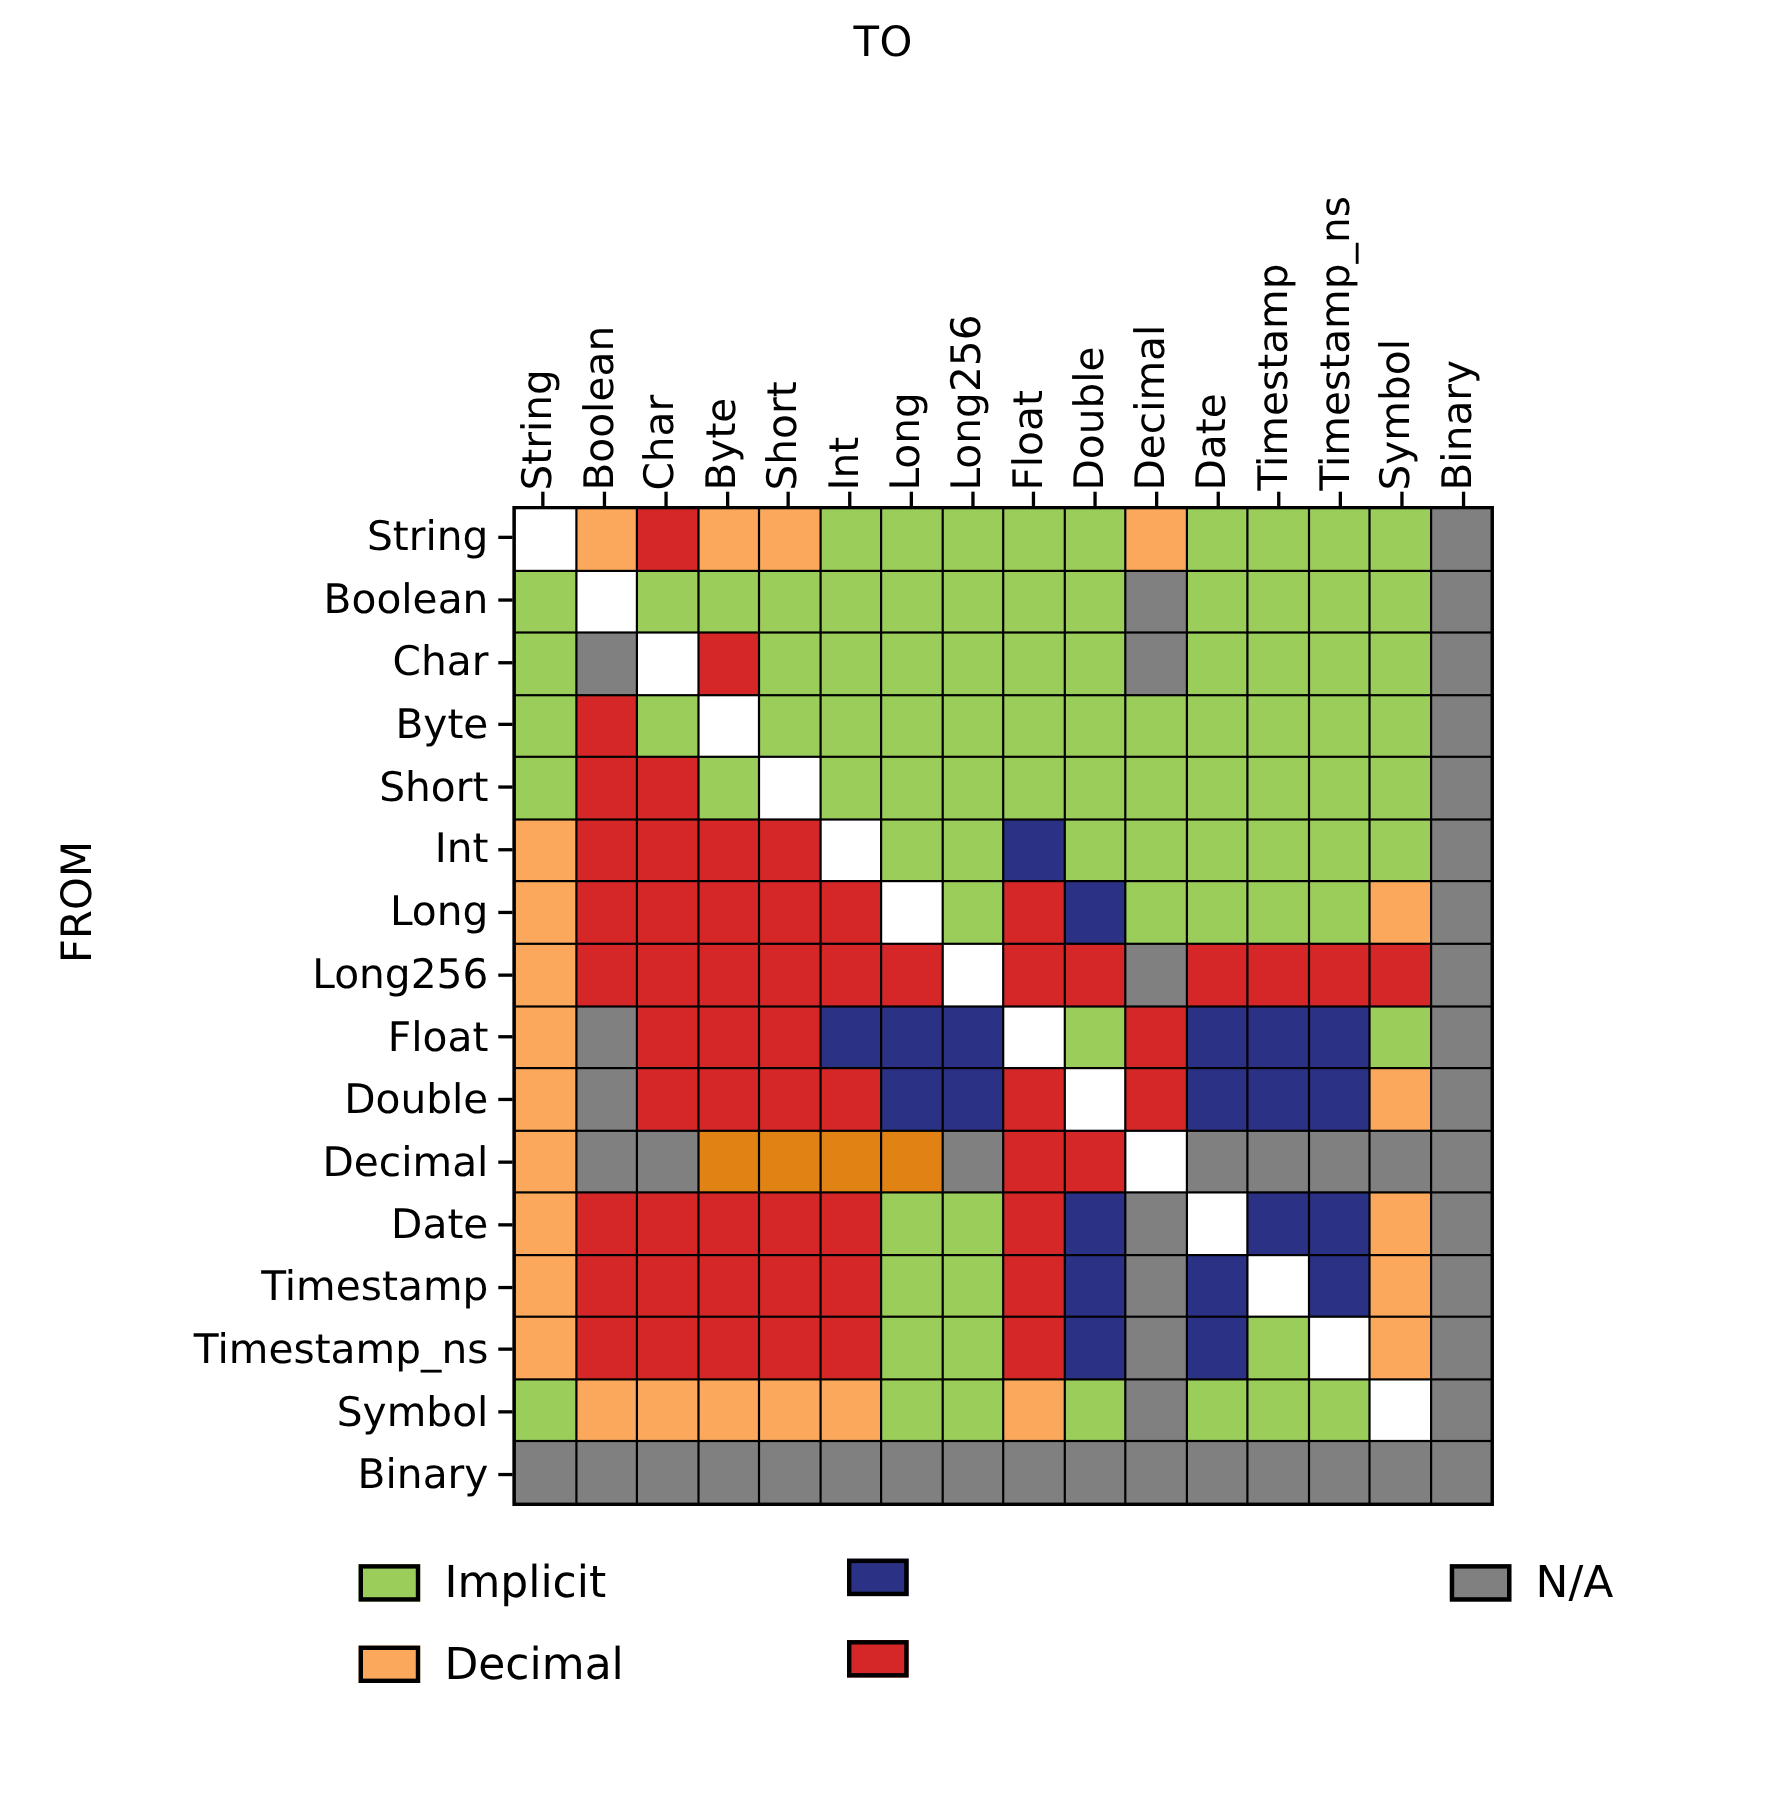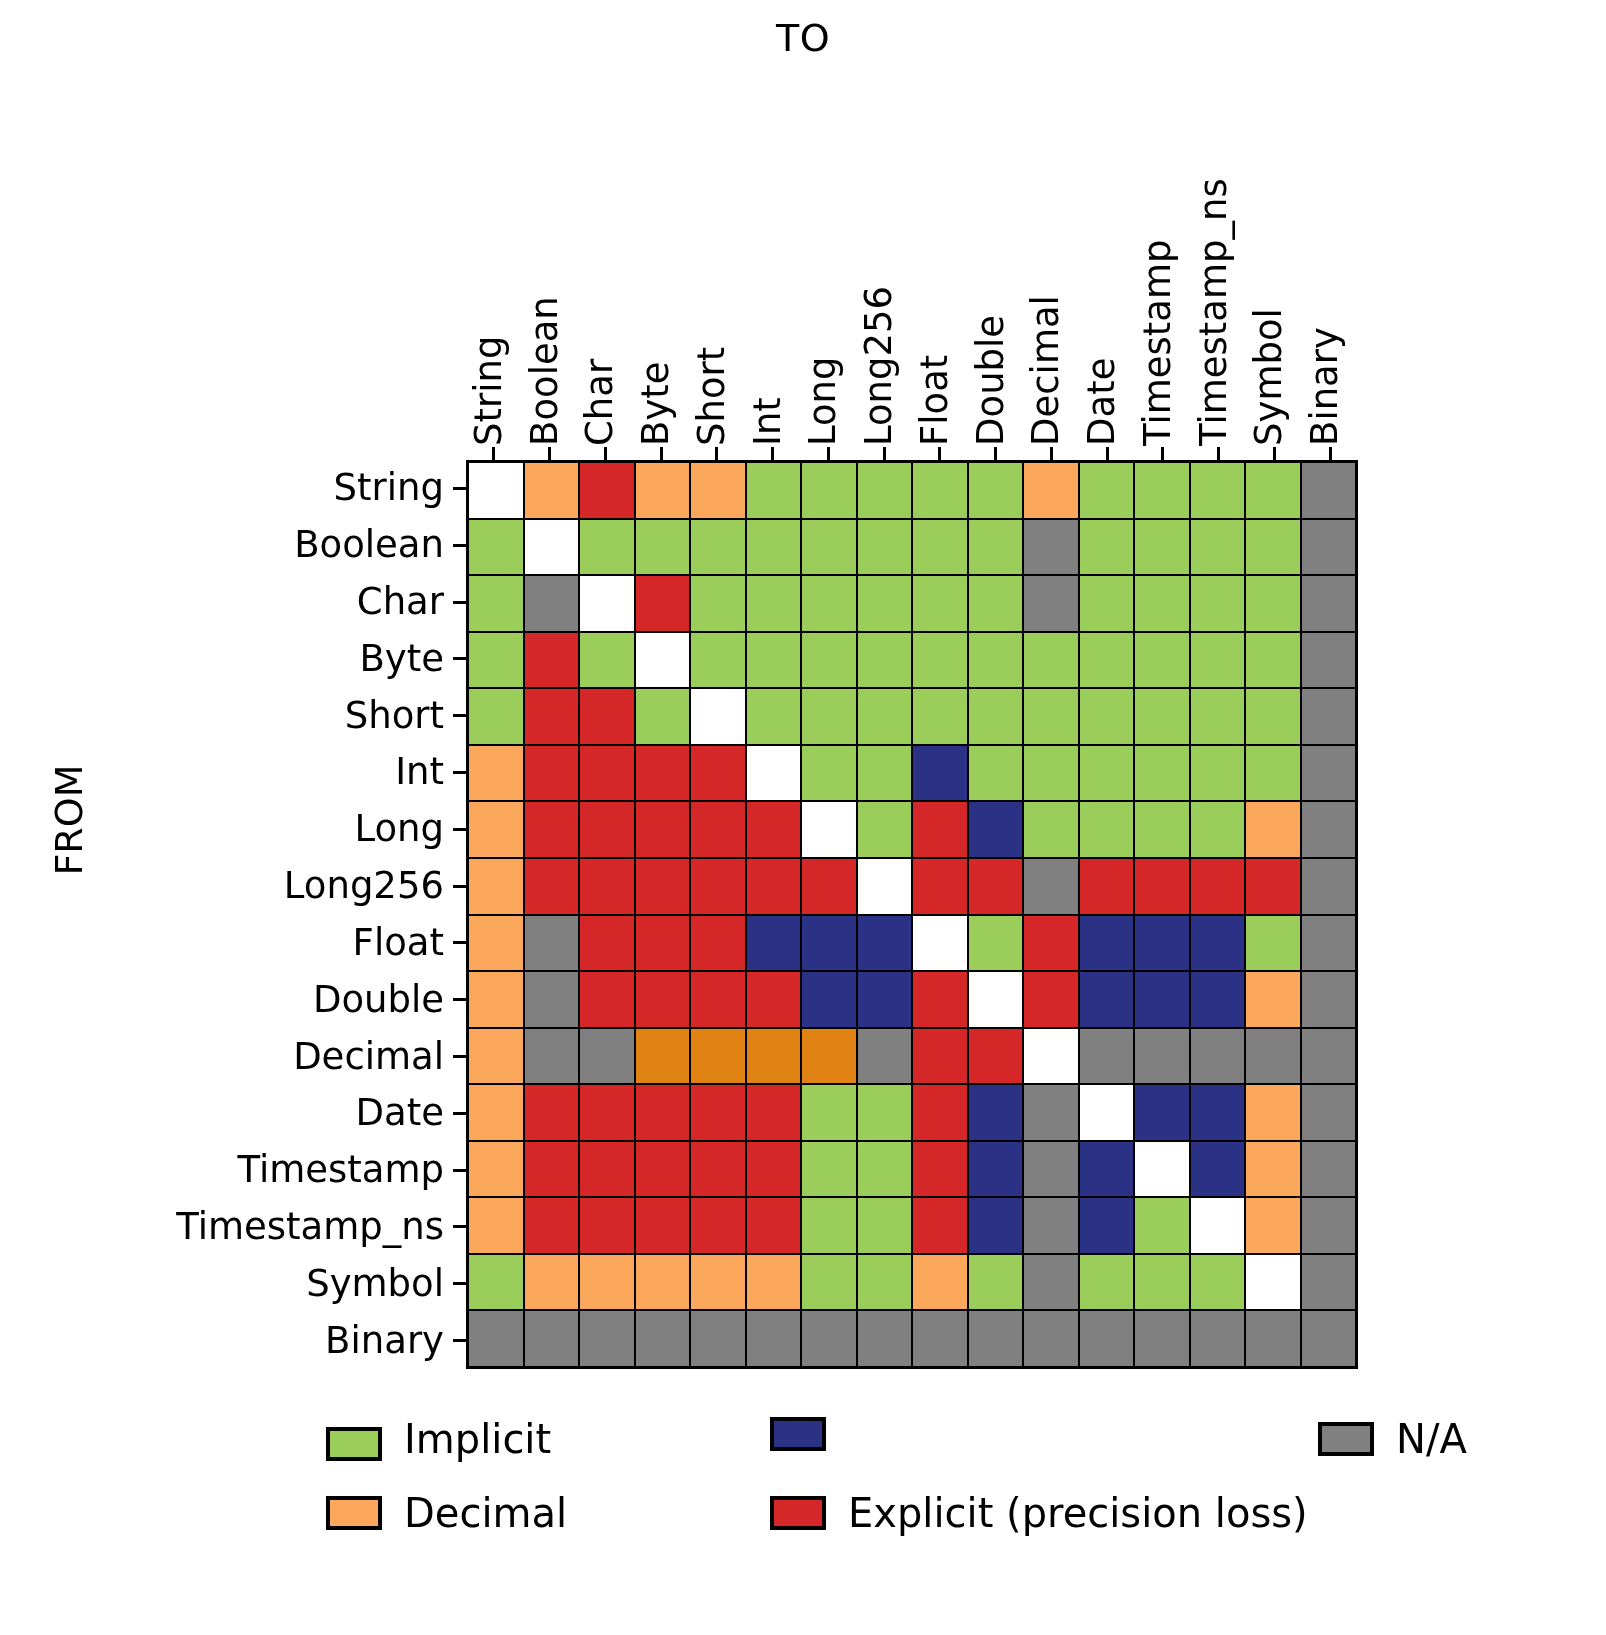--- a/index.html
+++ b/index.html
@@ -540,32 +540,31 @@
       <div class="cell" title="Binary → Decimal: N/A" style="background: rgb(128, 128, 128);"></div>
       <div class="cell" title="Binary → Date: N/A" style="background: rgb(128, 128, 128);"></div>
       <div class="cell" title="Binary → Timestamp: N/A" style="background: rgb(128, 128, 128);"></div>
       <div class="cell" title="Binary → Timestamp_ns: N/A" style="background: rgb(128, 128, 128);"></div>
       <div class="cell" title="Binary → Symbol: N/A" style="background: rgb(128, 128, 128);"></div>
       <div class="cell" title="Binary → Binary: N/A" style="background: rgb(128, 128, 128);"></div>
     </div>
 </div>
 
 <div id="legend">
-    <div class="legend-entry" style="left: 326px; top: 2px; align-items: flex-end;">
+    <div class="legend-entry" style="left: 326px; top: 2px;">
       <span class="legend-swatch" style="background: rgb(154, 205, 90);"></span>
       <span class="legend-text">Implicit</span>
     </div>
     <div class="legend-entry" style="left: 326px; top: 76px;">
       <span class="legend-swatch" style="background: rgb(252, 168, 92);"></span>
       <span class="legend-text">Decimal</span>
     </div>
     <div class="legend-entry" style="left: 770px; top: 2px;">
       <span class="legend-swatch" style="background: rgb(43, 49, 132);"></span>
     </div>
     <div class="legend-entry" style="left: 770px; top: 76px;">
       <span class="legend-swatch" style="background: rgb(214, 39, 40);"></span>
-      <span class="legend-text">Explicit (precision loss)</span>
     </div>
     <div class="legend-entry" style="left: 1318px; top: 2px;">
       <span class="legend-swatch" style="background: rgb(128, 128, 128);"></span>
       <span class="legend-text">N/A</span>
     </div>
   </div>
 
 </body></html>

